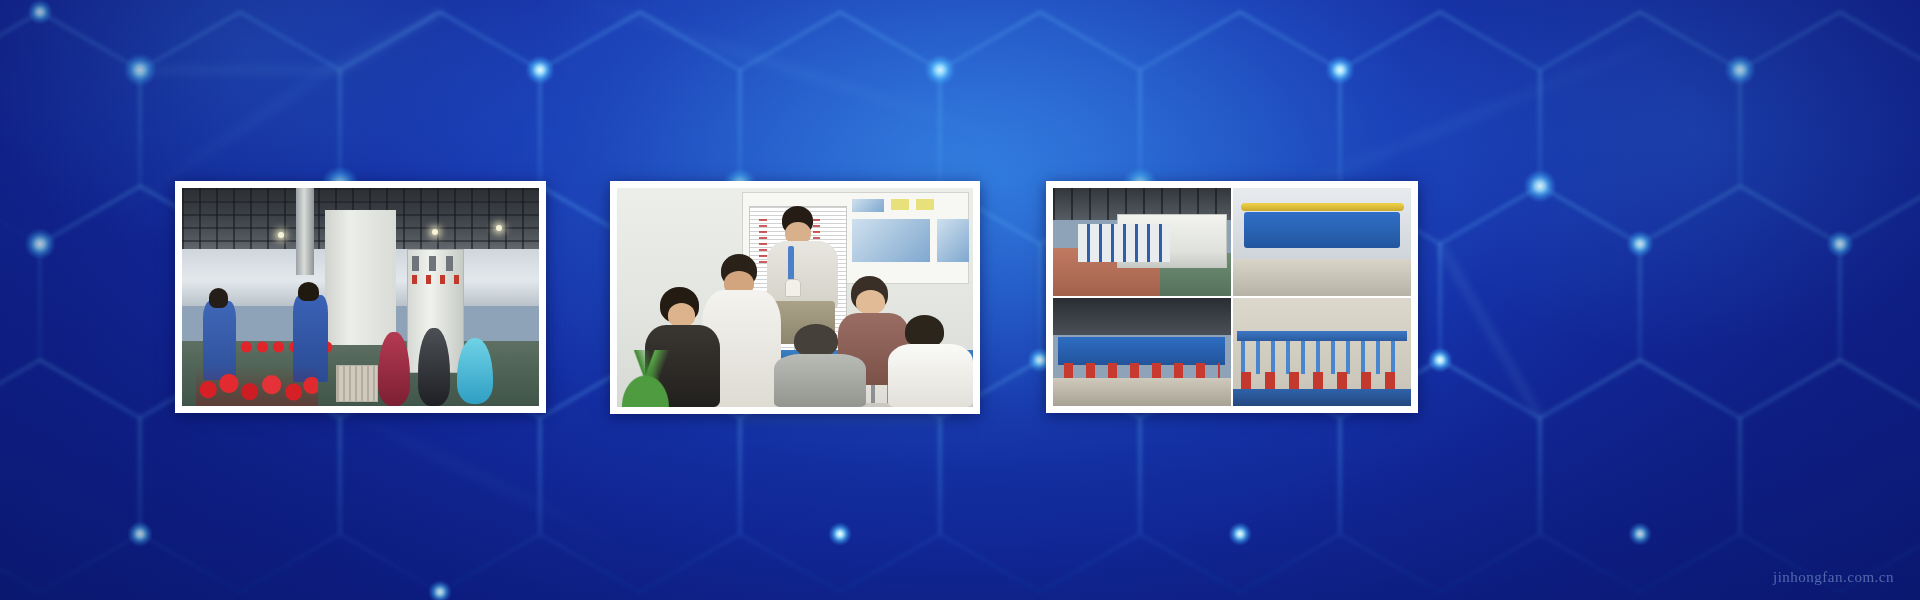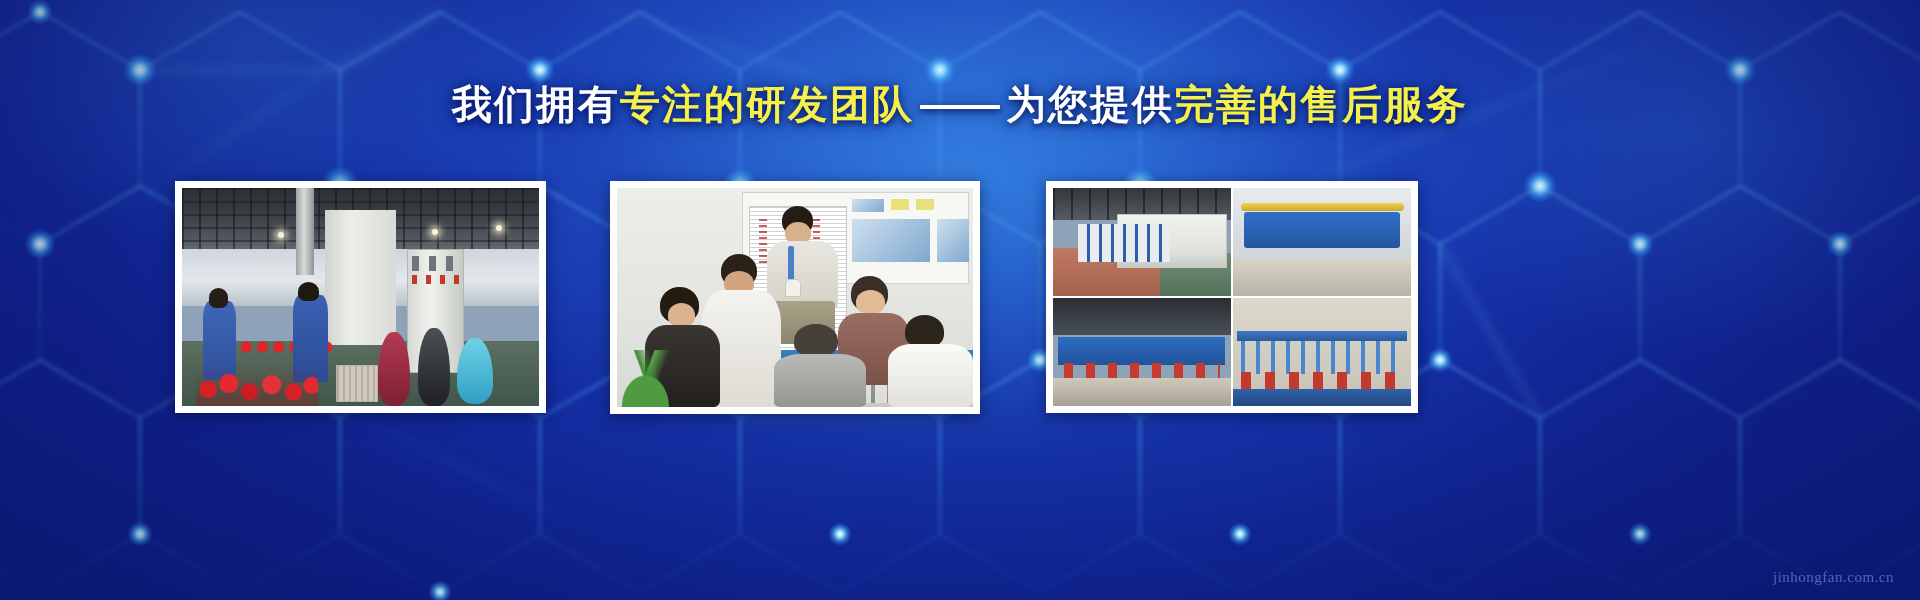--- a/index.html
+++ b/index.html
@@ -284,23 +284,20 @@
 
     <div class="beam" style="left:60px;top:108px;width:420px;transform:rotate(-34deg);"></div>
     <div class="beam" style="left:520px;top:64px;width:520px;transform:rotate(18deg);"></div>
     <div class="beam" style="left:1180px;top:120px;width:560px;transform:rotate(-22deg);"></div>
     <div class="beam" style="left:280px;top:470px;width:380px;transform:rotate(26deg);opacity:.3;"></div>
 
     <div class="glowmask"></div>
     <div class="vignette"></div>
   </div>
 
-  <div class="headline">
-    <span class="hl-w">我们拥有</span><span class="hl-y">专注的研发团队</span><span class="hl-dash">——</span><span class="hl-w">为您提供</span><span class="hl-y">完善的售后服务</span>
-  </div>
 
   <div class="cards">
 
     <div class="card" id="card1">
       <div class="inner" title="工厂生产线，工人正在操作喷涂设备，红色产品排列在传送带上">
         <div class="photo">
           <div class="p1-ceiling"></div>
           <div class="p1-truss"></div>
           <div class="p1-far"></div>
           <div class="p1-floor"></div>

